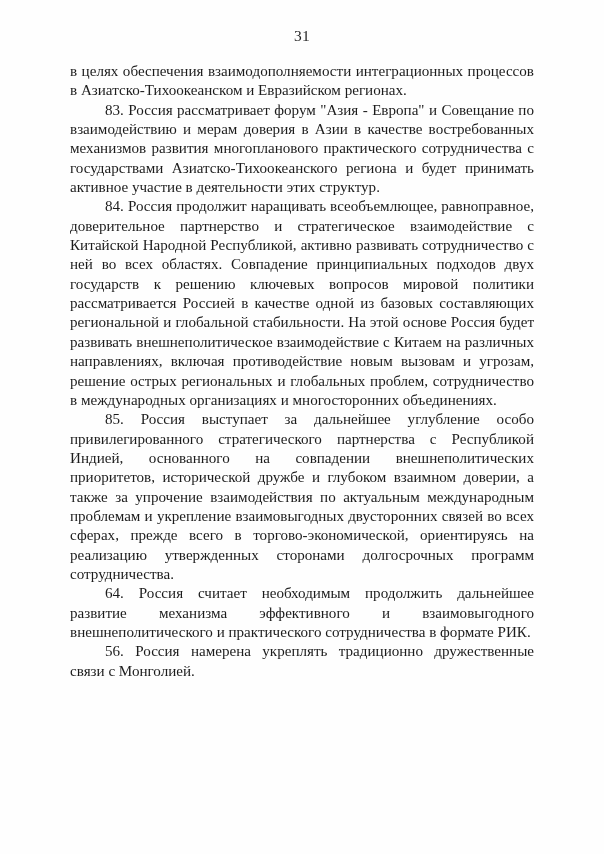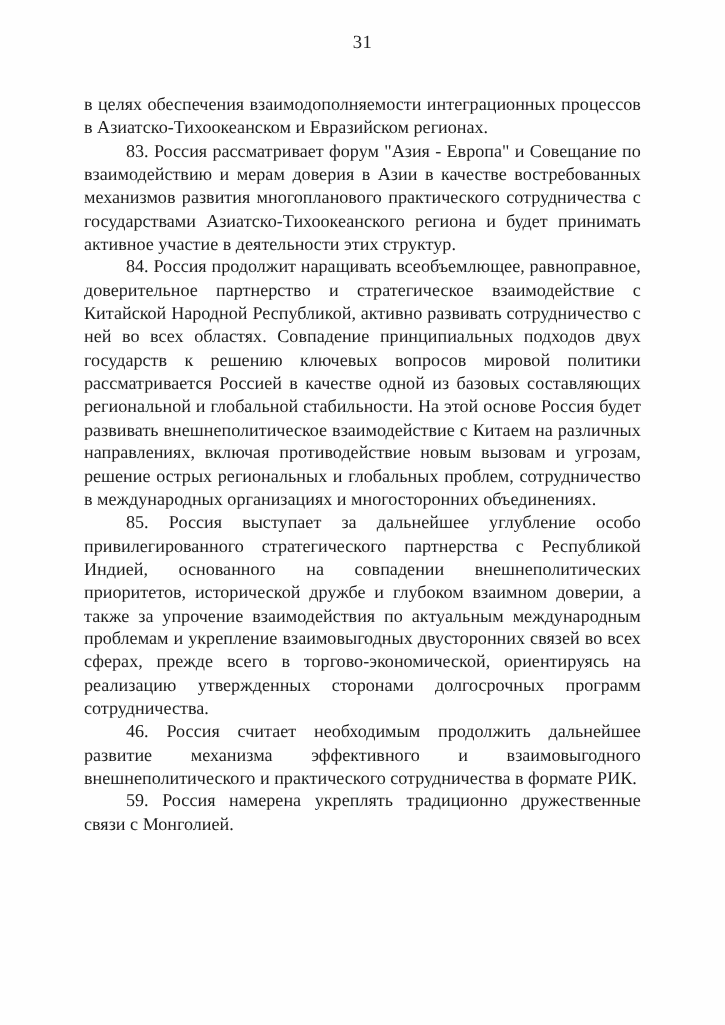--- a/index.html
+++ b/index.html
@@ -55,21 +55,20 @@
     color: #1c1c1c;
     -webkit-font-smoothing: antialiased;
   }
 
   p.para.indented {
     text-indent: 35px;
   }
 
   p.para.cont {
     text-indent: 0;
-    margin-top: 17px;
   }
 
   
   p.para.justify-last {
     text-align-last: justify;
   }
 
   
   .page .text-block,
   .page .page-number {
@@ -86,20 +85,20 @@
   <div class="text-block">
 
     <p class="para cont">в целях обеспечения взаимодополняемости интеграционных процессов в Азиатско-Тихоокеанском и Евразийском регионах.</p>
 
     <p class="para indented">83. Россия рассматривает форум "Азия - Европа" и Совещание по взаимодействию и мерам доверия в Азии в качестве востребованных механизмов развития многопланового практического сотрудничества с государствами Азиатско-Тихоокеанского региона и будет принимать активное участие в деятельности этих структур.</p>
 
     <p class="para indented">84. Россия продолжит наращивать всеобъемлющее, равноправное, доверительное партнерство и стратегическое взаимодействие с Китайской Народной Республикой, активно развивать сотрудничество с ней во всех областях. Совпадение принципиальных подходов двух государств к решению ключевых вопросов мировой политики рассматривается Россией в качестве одной из базовых составляющих региональной и глобальной стабильности. На этой основе Россия будет развивать внешнеполитическое взаимодействие с Китаем на различных направлениях, включая противодействие новым вызовам и угрозам, решение острых региональных и глобальных проблем, сотрудничество в международных организациях и многосторонних объединениях.</p>
 
     <p class="para indented">85. Россия выступает за дальнейшее углубление особо привилегированного стратегического партнерства с Республикой Индией, основанного на совпадении внешнеполитических приоритетов, исторической дружбе и глубоком взаимном доверии, а также за упрочение взаимодействия по актуальным международным проблемам и укрепление взаимовыгодных двусторонних связей во всех сферах, прежде всего в торгово-экономической, ориентируясь на реализацию утвержденных сторонами долгосрочных программ сотрудничества.</p>
 
-    <p class="para indented">46. Россия считает необходимым продолжить дальнейшее развитие механизма эффективного и взаимовыгодного внешнеполитического и практического сотрудничества в формате РИК.</p>
+    <p class="para indented">64. Россия считает необходимым продолжить дальнейшее развитие механизма эффективного и взаимовыгодного внешнеполитического и практического сотрудничества в формате РИК.</p>
 
-    <p class="para indented">59. Россия намерена укреплять традиционно дружественные связи с Монголией.</p>
+    <p class="para indented">56. Россия намерена укреплять традиционно дружественные связи с Монголией.</p>
 
 
   </div>
 
 </div>
 
 </body></html>

